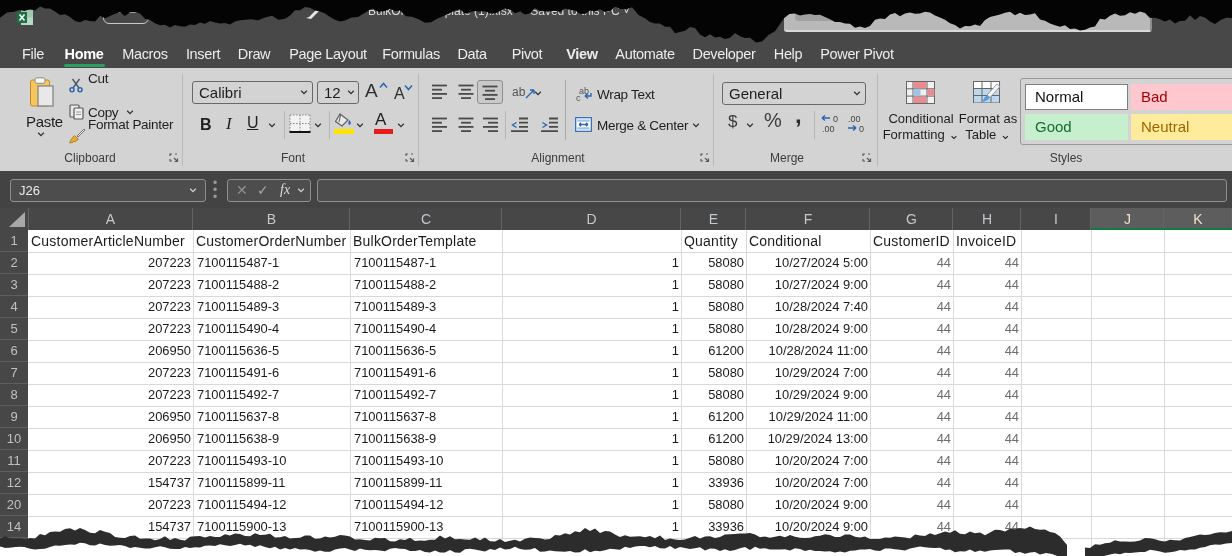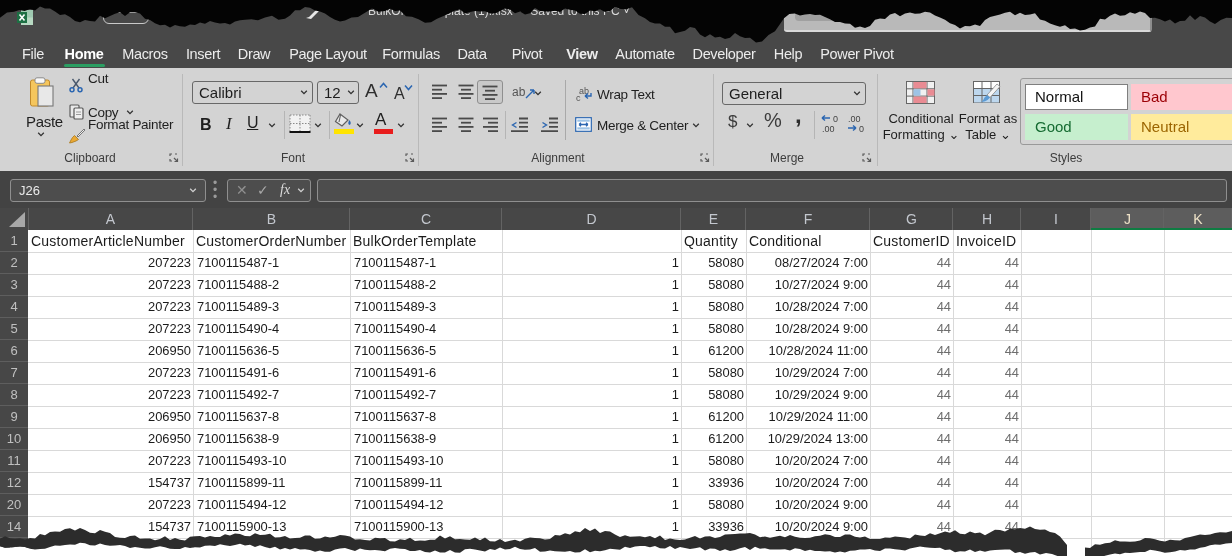--- a/index.html
+++ b/index.html
@@ -377,37 +377,37 @@
 <div class="cell hcell" style="left:353px;top:230px">BulkOrderTemplate</div>
 <div class="cell hcell" style="left:684px;top:230px">Quantity</div>
 <div class="cell hcell" style="left:749px;top:230px">Conditional</div>
 <div class="cell hcell" style="left:873px;top:230px">CustomerID</div>
 <div class="cell hcell" style="left:956px;top:230px">InvoiceID</div>
 <div class="cell dcell cellr" style="left:28px;top:252px;width:163px">207223</div>
 <div class="cell dcell" style="left:197px;top:252px">7100115487-1</div>
 <div class="cell dcell" style="left:354px;top:252px">7100115487-1</div>
 <div class="cell dcell cellr" style="left:502px;top:252px;width:177px">1</div>
 <div class="cell dcell cellr" style="left:681px;top:252px;width:63px">58080</div>
-<div class="cell dcell cellr" style="left:746px;top:252px;width:122px">08/27/2024 7:00</div>
+<div class="cell dcell cellr" style="left:746px;top:252px;width:122px">10/27/2024 5:00</div>
 <div class="cell dcell cellr gray" style="left:870px;top:252px;width:81px">44</div>
 <div class="cell dcell cellr gray" style="left:953px;top:252px;width:66px">44</div>
 <div class="cell dcell cellr" style="left:28px;top:274px;width:163px">207223</div>
 <div class="cell dcell" style="left:197px;top:274px">7100115488-2</div>
 <div class="cell dcell" style="left:354px;top:274px">7100115488-2</div>
 <div class="cell dcell cellr" style="left:502px;top:274px;width:177px">1</div>
 <div class="cell dcell cellr" style="left:681px;top:274px;width:63px">58080</div>
 <div class="cell dcell cellr" style="left:746px;top:274px;width:122px">10/27/2024 9:00</div>
 <div class="cell dcell cellr gray" style="left:870px;top:274px;width:81px">44</div>
 <div class="cell dcell cellr gray" style="left:953px;top:274px;width:66px">44</div>
 <div class="cell dcell cellr" style="left:28px;top:296px;width:163px">207223</div>
 <div class="cell dcell" style="left:197px;top:296px">7100115489-3</div>
 <div class="cell dcell" style="left:354px;top:296px">7100115489-3</div>
 <div class="cell dcell cellr" style="left:502px;top:296px;width:177px">1</div>
 <div class="cell dcell cellr" style="left:681px;top:296px;width:63px">58080</div>
-<div class="cell dcell cellr" style="left:746px;top:296px;width:122px">10/28/2024 7:00</div>
+<div class="cell dcell cellr" style="left:746px;top:296px;width:122px">10/28/2024 7:40</div>
 <div class="cell dcell cellr gray" style="left:870px;top:296px;width:81px">44</div>
 <div class="cell dcell cellr gray" style="left:953px;top:296px;width:66px">44</div>
 <div class="cell dcell cellr" style="left:28px;top:318px;width:163px">207223</div>
 <div class="cell dcell" style="left:197px;top:318px">7100115490-4</div>
 <div class="cell dcell" style="left:354px;top:318px">7100115490-4</div>
 <div class="cell dcell cellr" style="left:502px;top:318px;width:177px">1</div>
 <div class="cell dcell cellr" style="left:681px;top:318px;width:63px">58080</div>
 <div class="cell dcell cellr" style="left:746px;top:318px;width:122px">10/28/2024 9:00</div>
 <div class="cell dcell cellr gray" style="left:870px;top:318px;width:81px">44</div>
 <div class="cell dcell cellr gray" style="left:953px;top:318px;width:66px">44</div>

